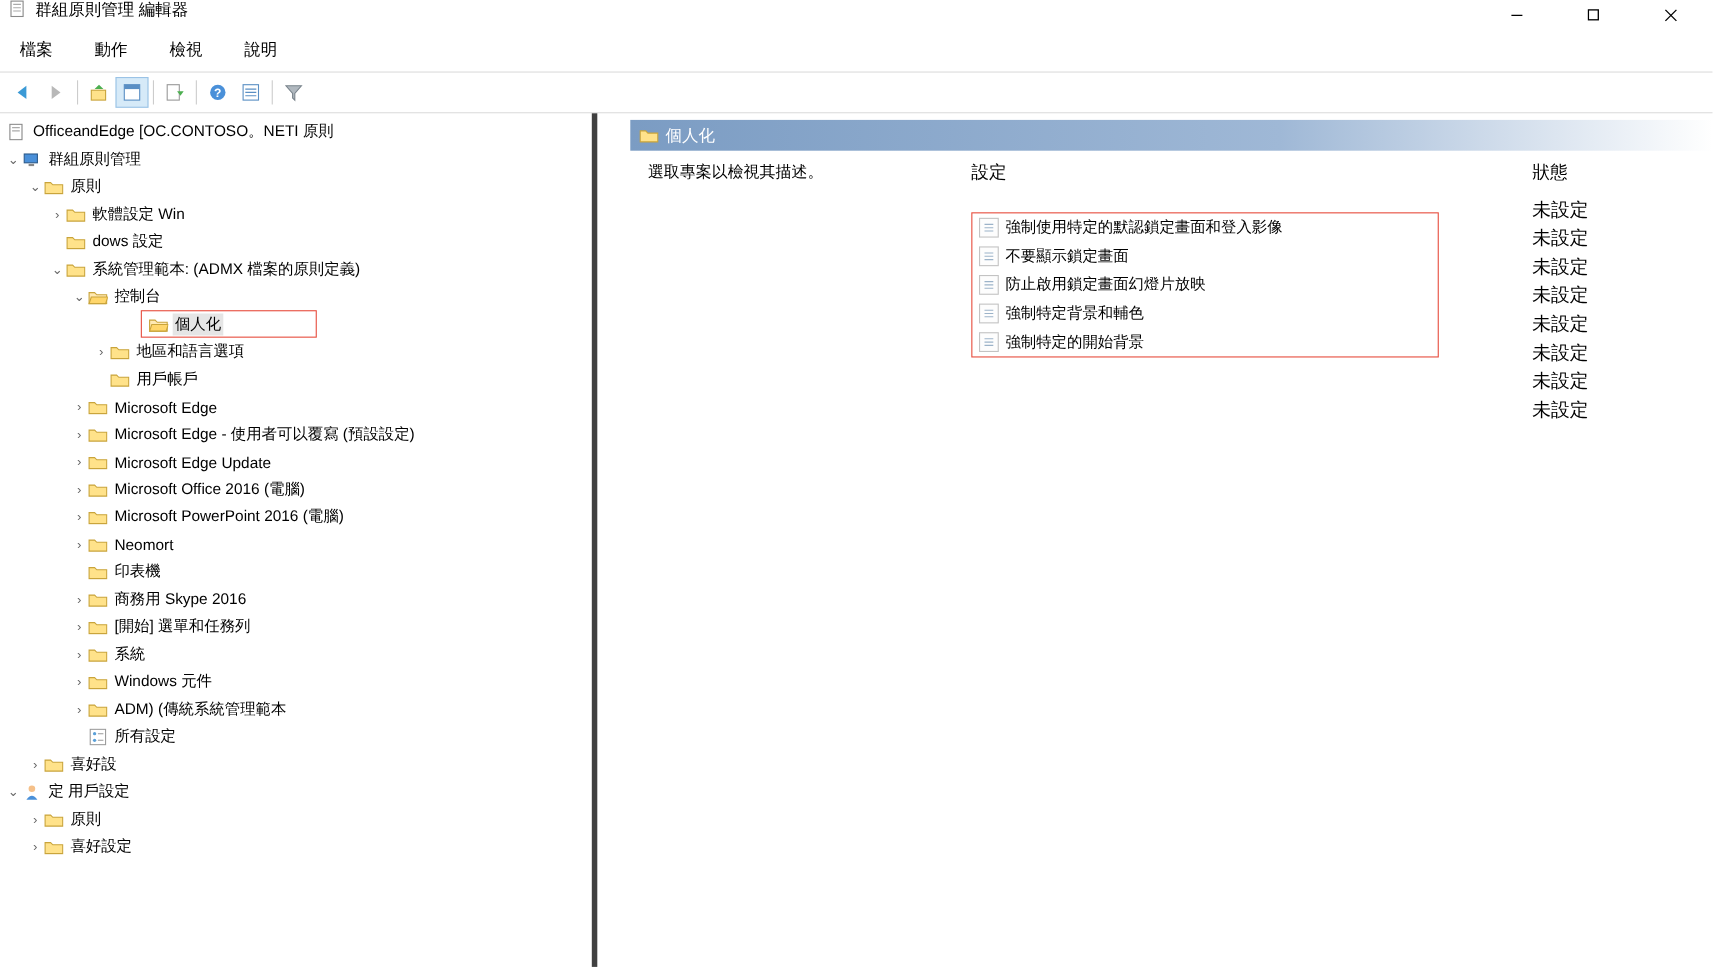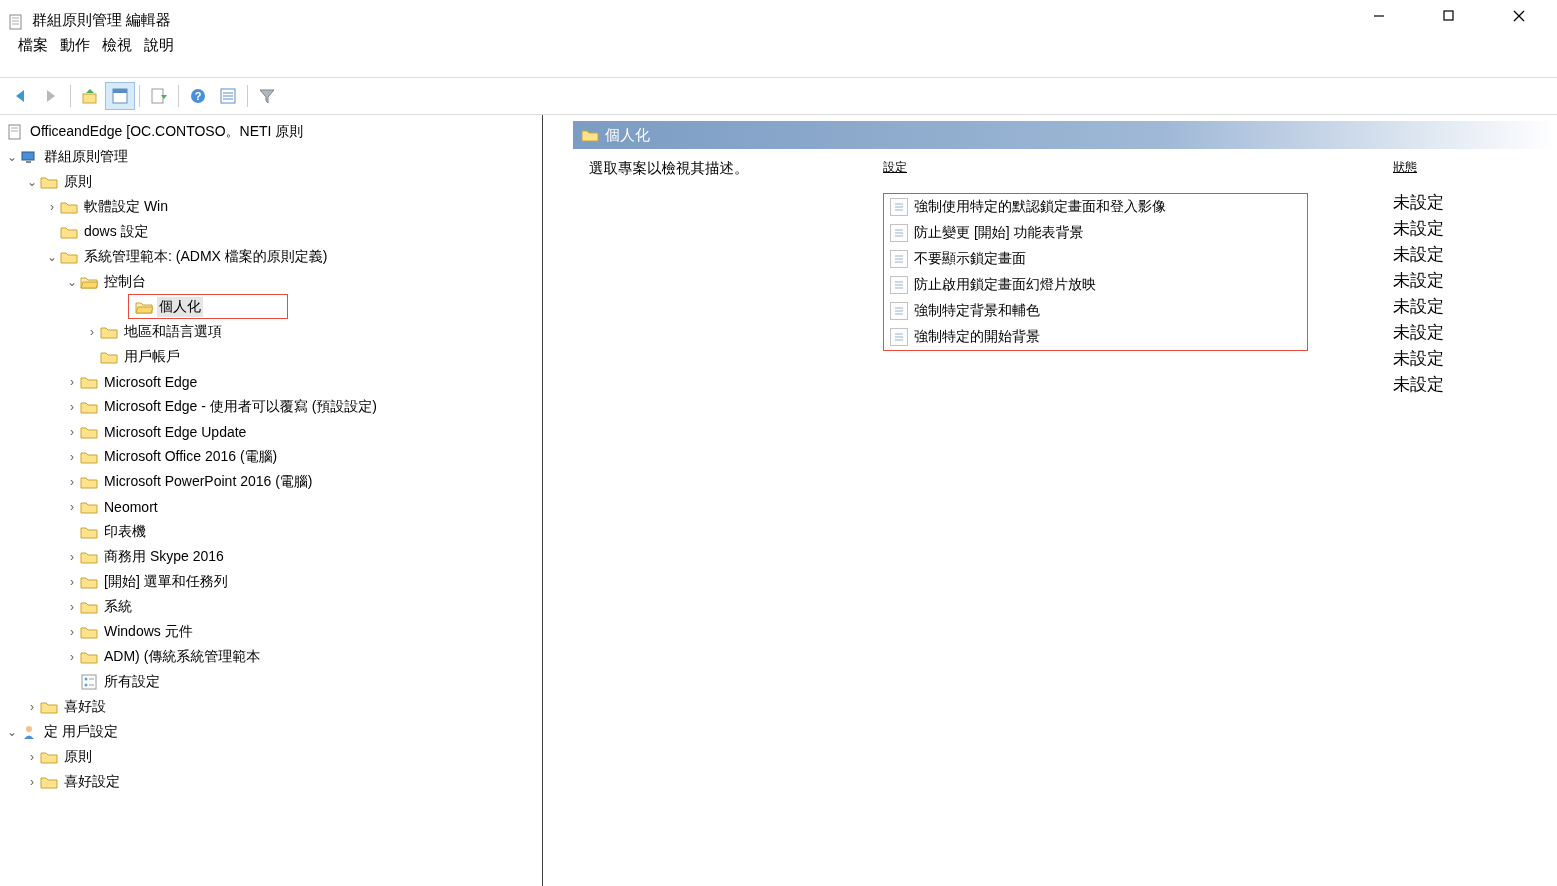--- a/index.html
+++ b/index.html
@@ -6,37 +6,36 @@
     body {
       font-family: "Microsoft JhengHei", "Segoe UI", sans-serif;
       font-size: 14px;
       background: #fff;
       color: #000;
       user-select: none;
     }
     
     .titlebar {
       display: flex;
-      align-items: flex-end;
+      align-items: flex-start;
       height: 30px;
       padding: 0 8px;
-      font-family: Liberation Serif, serif;
     }
     .titlebar-icon {
       width: 16px; height: 16px;
       margin-right: 8px;
     }
     .titlebar-title { flex: 1; font-size: 15px; }
     .window-controls { display: flex; gap: 30px; padding-right: 10px; }
     .wc { width: 40px; height: 28px; display:flex; align-items:center; justify-content:center; cursor:pointer; font-family: "Segoe UI Symbol", sans-serif; font-size: 14px; }
     
     .menubar {
       display: flex;
-      gap: 4px;
-      padding: 4px 14px 20px 14px;
+      gap: 30px;
+      padding: 4px 14px 8px 14px;
       border-bottom: 1px solid #dcdcdc;
       font-size: 15px;
     }
     .menubar-item { cursor: pointer; padding: 2px 4px; }
     
     .toolbar {
       display: flex;
       align-items: center;
       padding: 4px 6px;
       border-bottom: 1px solid #dcdcdc;
@@ -50,21 +49,21 @@
     .tb-active { border: 1px solid #9bc3e6; background: #d6eaf8; }
     .tb-sep { width: 1px; height: 22px; background: #ccc; margin: 0 4px; }
     
     .content {
       display: flex;
       height: calc(100vh - 110px);
     }
     
     .tree-pane {
       width: 543px;
-      border-right: 1px solid #404040;
+      border-right: 5px solid #404040;
       overflow: auto;
       padding-top: 4px;
     }
     
     .tree-row {
       display: flex;
       align-items: center;
       height: 25px;
       white-space: nowrap;
       cursor: pointer;
@@ -120,30 +119,29 @@
       width: 298px;
       padding-left: 4px;
       font-size: 14.5px;
       margin-left: 12px;
     }
     .list-col { flex: 1; position: relative; }
     
     .list-headers {
       display: flex;
       height: 22px;
-      font-size: 12px;
-      text-decoration: underline;
+      font-size: 16px;
     }
     .col-setting { width: 510px; }
     .col-status { width: 80px; }
     
     .settings-list {
       border: 1px solid #e74c3c;
       width: 425px;
-      margin-top: 12px;
+      margin-top: 24px;
     }
     .setting-row {
       display: flex;
       align-items: center;
       height: 26px;
       padding-left: 6px;
       cursor: pointer;
     }
     .setting-icon {
       width: 18px; height: 18px;
@@ -573,30 +571,20 @@
         <div class="settings-list">
           <div class="setting-row">
             <span class="setting-icon">
                 <svg width="12" height="12">
                   <line x1="2" y1="3" x2="10" y2="3" stroke="#9cb3c9"></line>
                   <line x1="2" y1="6" x2="10" y2="6" stroke="#9cb3c9"></line>
                   <line x1="2" y1="9" x2="10" y2="9" stroke="#9cb3c9"></line>
                 </svg>
               </span>
             <span>強制使用特定的默認鎖定畫面和登入影像</span>
-          </div>
-          <div class="setting-row">
-            <span class="setting-icon">
-                <svg width="12" height="12">
-                  <line x1="2" y1="3" x2="10" y2="3" stroke="#9cb3c9"></line>
-                  <line x1="2" y1="6" x2="10" y2="6" stroke="#9cb3c9"></line>
-                  <line x1="2" y1="9" x2="10" y2="9" stroke="#9cb3c9"></line>
-                </svg>
-              </span>
-            <span>防止變更 [開始] 功能表背景</span>
           </div>
           <div class="setting-row">
             <span class="setting-icon">
                 <svg width="12" height="12">
                   <line x1="2" y1="3" x2="10" y2="3" stroke="#9cb3c9"></line>
                   <line x1="2" y1="6" x2="10" y2="6" stroke="#9cb3c9"></line>
                   <line x1="2" y1="9" x2="10" y2="9" stroke="#9cb3c9"></line>
                 </svg>
               </span>
             <span>不要顯示鎖定畫面</span>

